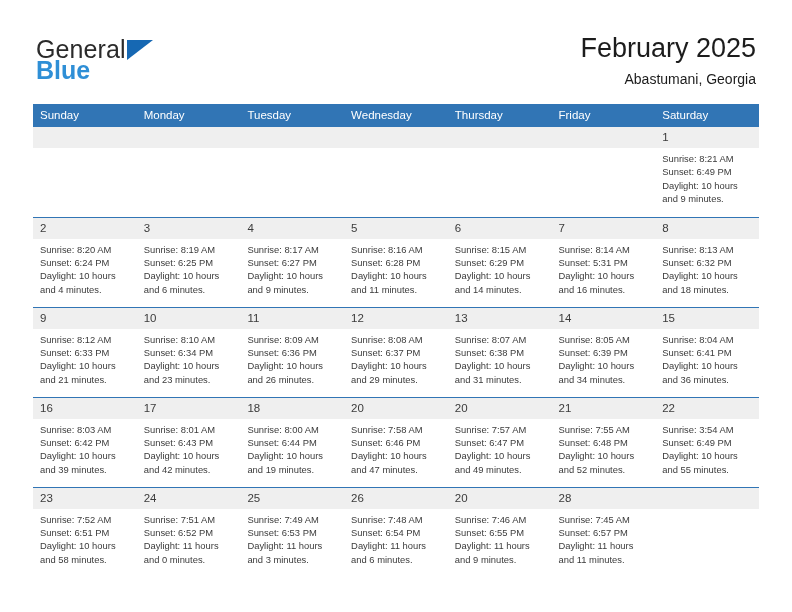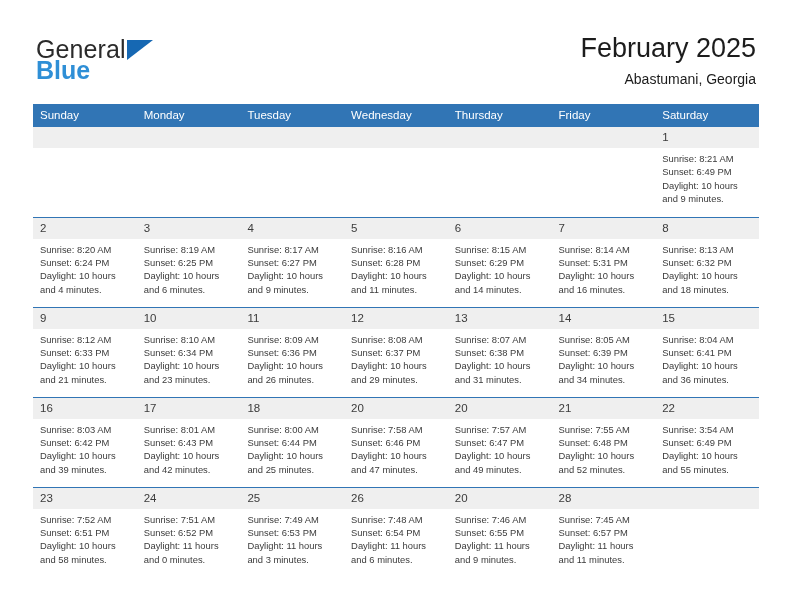--- a/index.html
+++ b/index.html
@@ -349,21 +349,21 @@
               <div>Daylight: 10 hours</div>
               <div>and 42 minutes.</div>
             </div>
           </td>
           <td>
             <div class="daynum">18</div>
             <div class="cellbody">
               <div>Sunrise: 8:00 AM</div>
               <div>Sunset: 6:44 PM</div>
               <div>Daylight: 10 hours</div>
-              <div>and 25 minutes.</div>
+              <div>and 19 minutes.</div>
             </div>
           </td>
           <td>
             <div class="daynum">20</div>
             <div class="cellbody">
               <div>Sunrise: 7:58 AM</div>
               <div>Sunset: 6:46 PM</div>
               <div>Daylight: 10 hours</div>
               <div>and 47 minutes.</div>
             </div>

